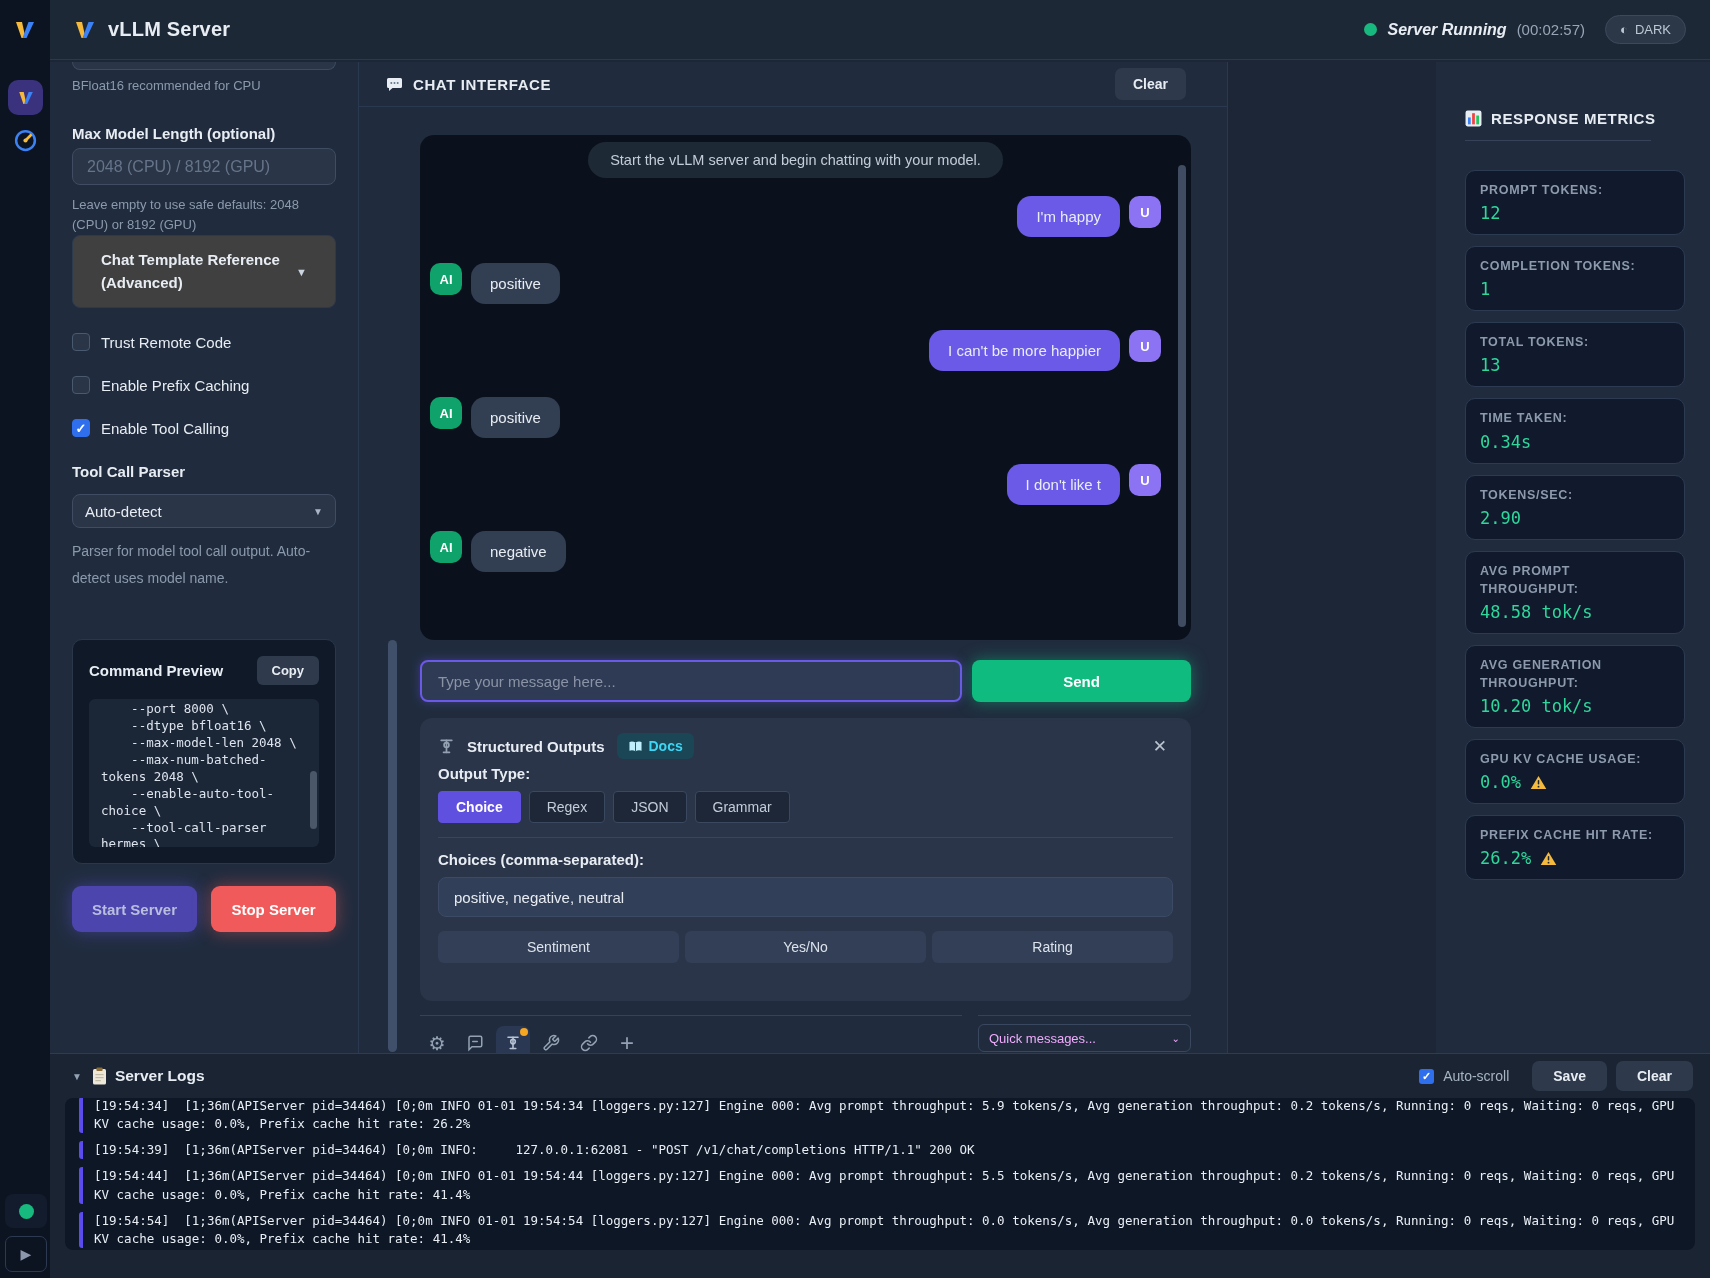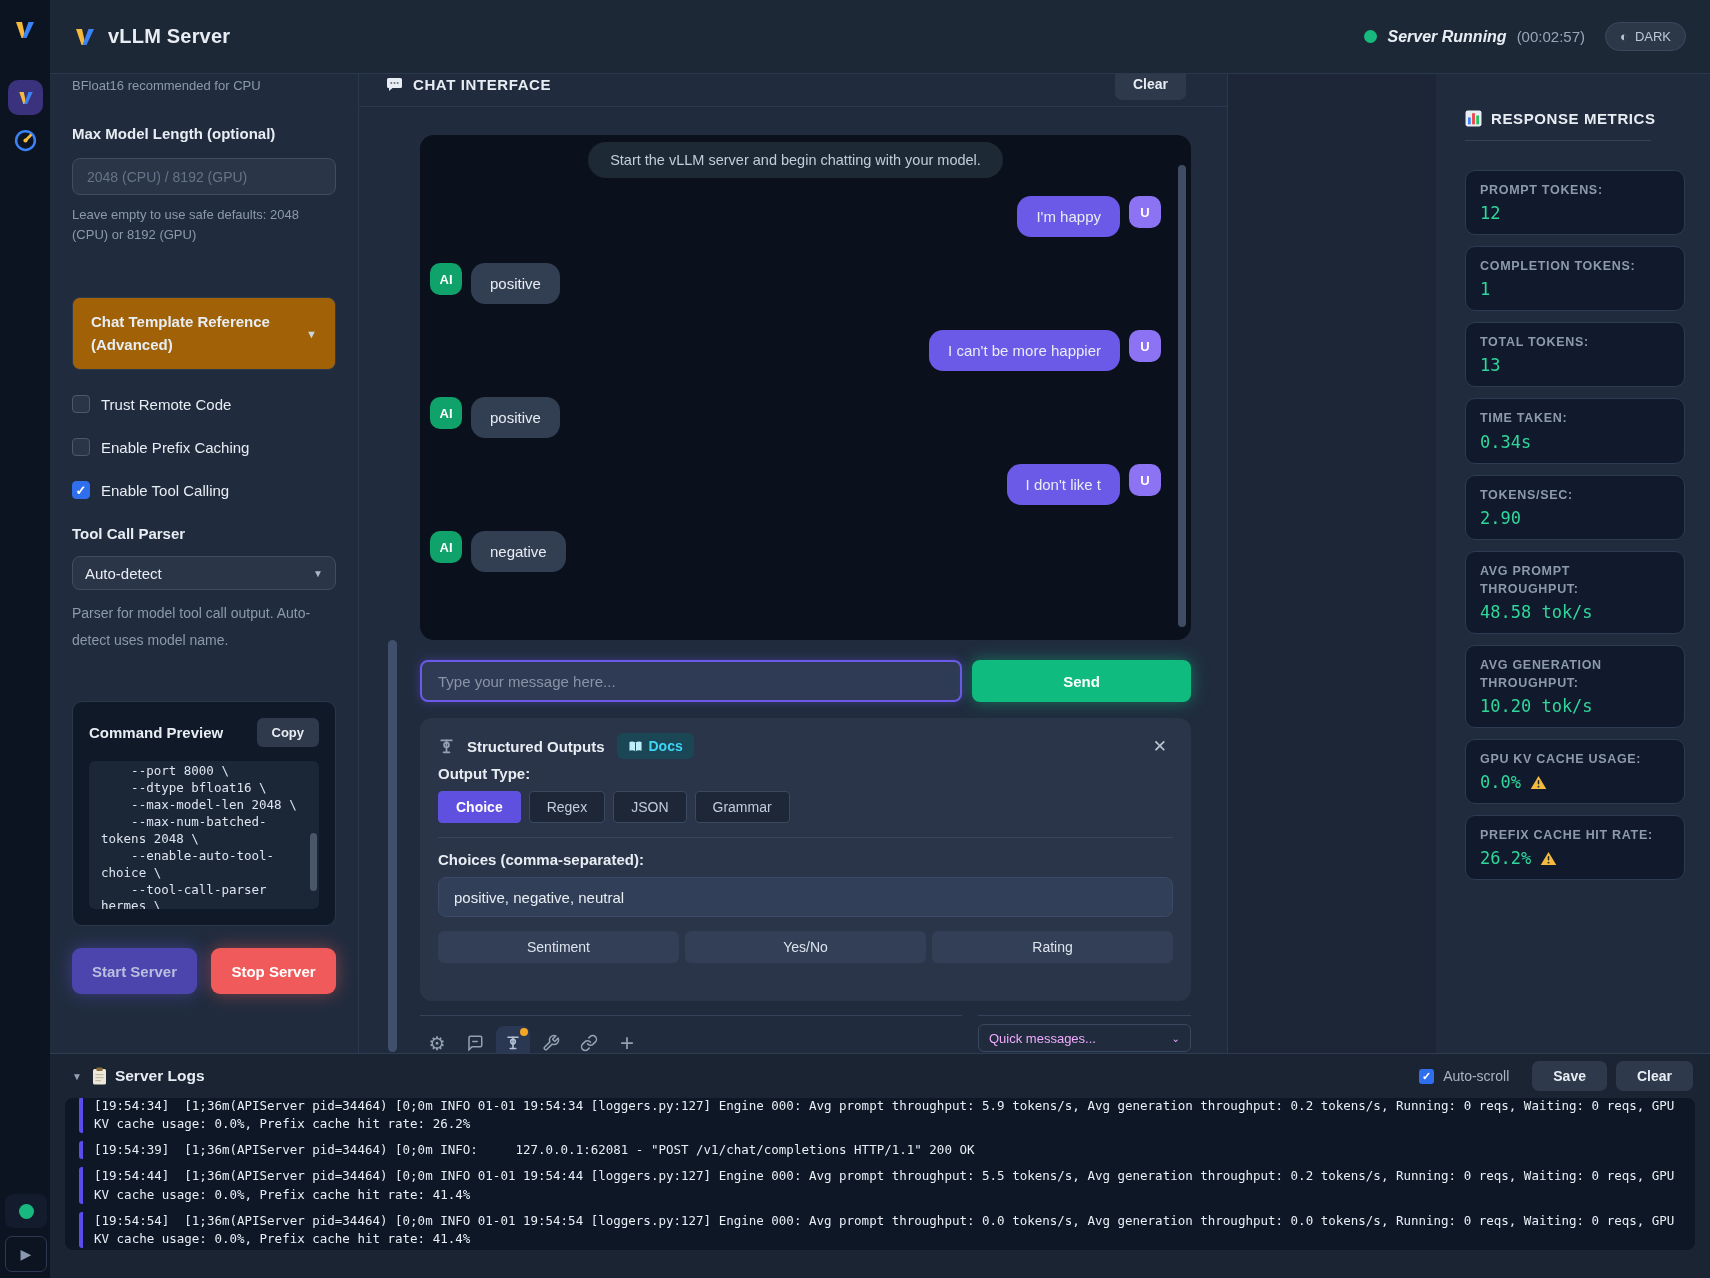--- a/index.html
+++ b/index.html
@@ -9,37 +9,37 @@
   
   .rail { position:absolute; left:0; top:0; width:50px; height:1278px; background:#0c1422; z-index:30; }
   .rail-logo { position:absolute; left:11px; top:18px; }
   .rail-item-active { position:absolute; left:8px; top:80px; width:35px; height:35px; background:#3a327c; border-radius:10px; display:flex; align-items:center; justify-content:center; }
   .rail-gauge { position:absolute; left:13px; top:128px; }
   .rail-status-box { position:absolute; left:5px; top:1194px; width:42px; height:34px; background:#131c2c; border-radius:8px; display:flex; align-items:center; justify-content:center; }
   .rail-dot { width:15px; height:15px; border-radius:50%; background:#18b97f; }
   .rail-play-box { position:absolute; left:5px; top:1236px; width:42px; height:36px; border:1px solid #2c3950; border-radius:7px; display:flex; align-items:center; justify-content:center; color:#8a97ac; font-size:14px; }
 
   
-  .topbar { position:absolute; left:50px; top:0; width:1660px; height:74px; background:#1d2836; border-bottom:1px solid #2a3850; display:flex; align-items:center; padding:0 24px 0 22px; z-index:20; }
+  .topbar { position:absolute; left:50px; top:0; width:1660px; height:60px; background:#1d2836; border-bottom:1px solid #2a3850; display:flex; align-items:center; padding:0 24px 0 22px; z-index:20; }
   .topbar .brand { font-size:20px; font-weight:bold; margin-left:10px; letter-spacing:.2px; }
   .topbar .spacer { flex:1; }
   .status-dot { width:13px; height:13px; border-radius:50%; background:#18b97f; margin-right:10px; }
   .status-text { font-size:16px; font-weight:bold;font-style:italic; }
   .status-timer { font-size:15px; color:#98a5b6; margin-left:10px; }
   .theme-btn { margin-left:20px; height:29px; padding:0 14px; background:#2c3847; border:1px solid #3c495c; border-radius:15px; color:#bcc7d4; font-size:13px; display:flex; align-items:center; gap:7px; cursor:pointer; }
 
   
   .settings { position:absolute; left:50px; top:62px; width:308px; height:991px; background:#202c3e; overflow:hidden; padding:0 22px; }
   .cut-input { height:8px; border:1px solid #3d4a5f; border-top:none; border-radius:0 0 8px 8px; background:#2a3547; margin-top:0; }
   .small-note { font-size:13px; color:#8b99ad; margin-top:8px; }
   .field-label { font-size:15px; font-weight:bold; margin-top:32px; }
-  .text-input { margin-top:16px; width:100%; height:37px; background:#2a3547; border:1px solid #3f4c61; border-radius:8px; padding:0 14px; font-size:14px; color:#e8edf3; font-family:"Liberation Sans", sans-serif; }
+  .text-input { margin-top:6px; width:100%; height:37px; background:#2a3547; border:1px solid #3f4c61; border-radius:8px; padding:0 14px; font-size:16px; color:#e8edf3; font-family:"Liberation Sans", sans-serif; }
   .text-input::placeholder { color:#66748a; }
   .help-text { font-size:13px; color:#8b99ad; margin-top:10px; line-height:1.55; }
-  .collapse-card { margin-top:52px; background:#a16207; border:1px solid #2c3a4e; border-radius:8px; padding:13px 18px; display:flex; align-items:center; cursor:pointer; }
+  .collapse-card { background:#404040; border:1px solid #2c3a4e; border-radius:8px; padding:13px 28px; display:flex; align-items:center; cursor:pointer; }
   .collapse-card .t { font-size:15px; font-weight:bold; line-height:1.5; flex:1; }
   .collapse-card .car { color:#cbd5e1; font-size:11px; }
   .check-row { display:flex; align-items:center; gap:11px; margin-top:25px; cursor:pointer; }
   .checkbox { width:18px; height:18px; border-radius:4px; background:#2a3547; border:1px solid #49596f; flex:none; }
   .checkbox.on { background:#2f6fed; border-color:#2f6fed; display:flex; align-items:center; justify-content:center; color:#fff; font-size:13px; font-weight:bold; }
   .check-label { font-size:15px; }
   .select { margin-top:14px; width:100%; height:34px; background:#2a3547; border:1px solid #3f4c61; border-radius:8px; padding:0 12px; font-size:15px; display:flex; align-items:center; justify-content:space-between; cursor:pointer; }
   .select .car { font-size:10px; color:#aab6c6; }
   .cmd-card { margin-top:48px; background:#0f1928; border:1px solid #2a374a; border-radius:10px; padding:16px; }
   .cmd-head { display:flex; align-items:center; justify-content:space-between; }

